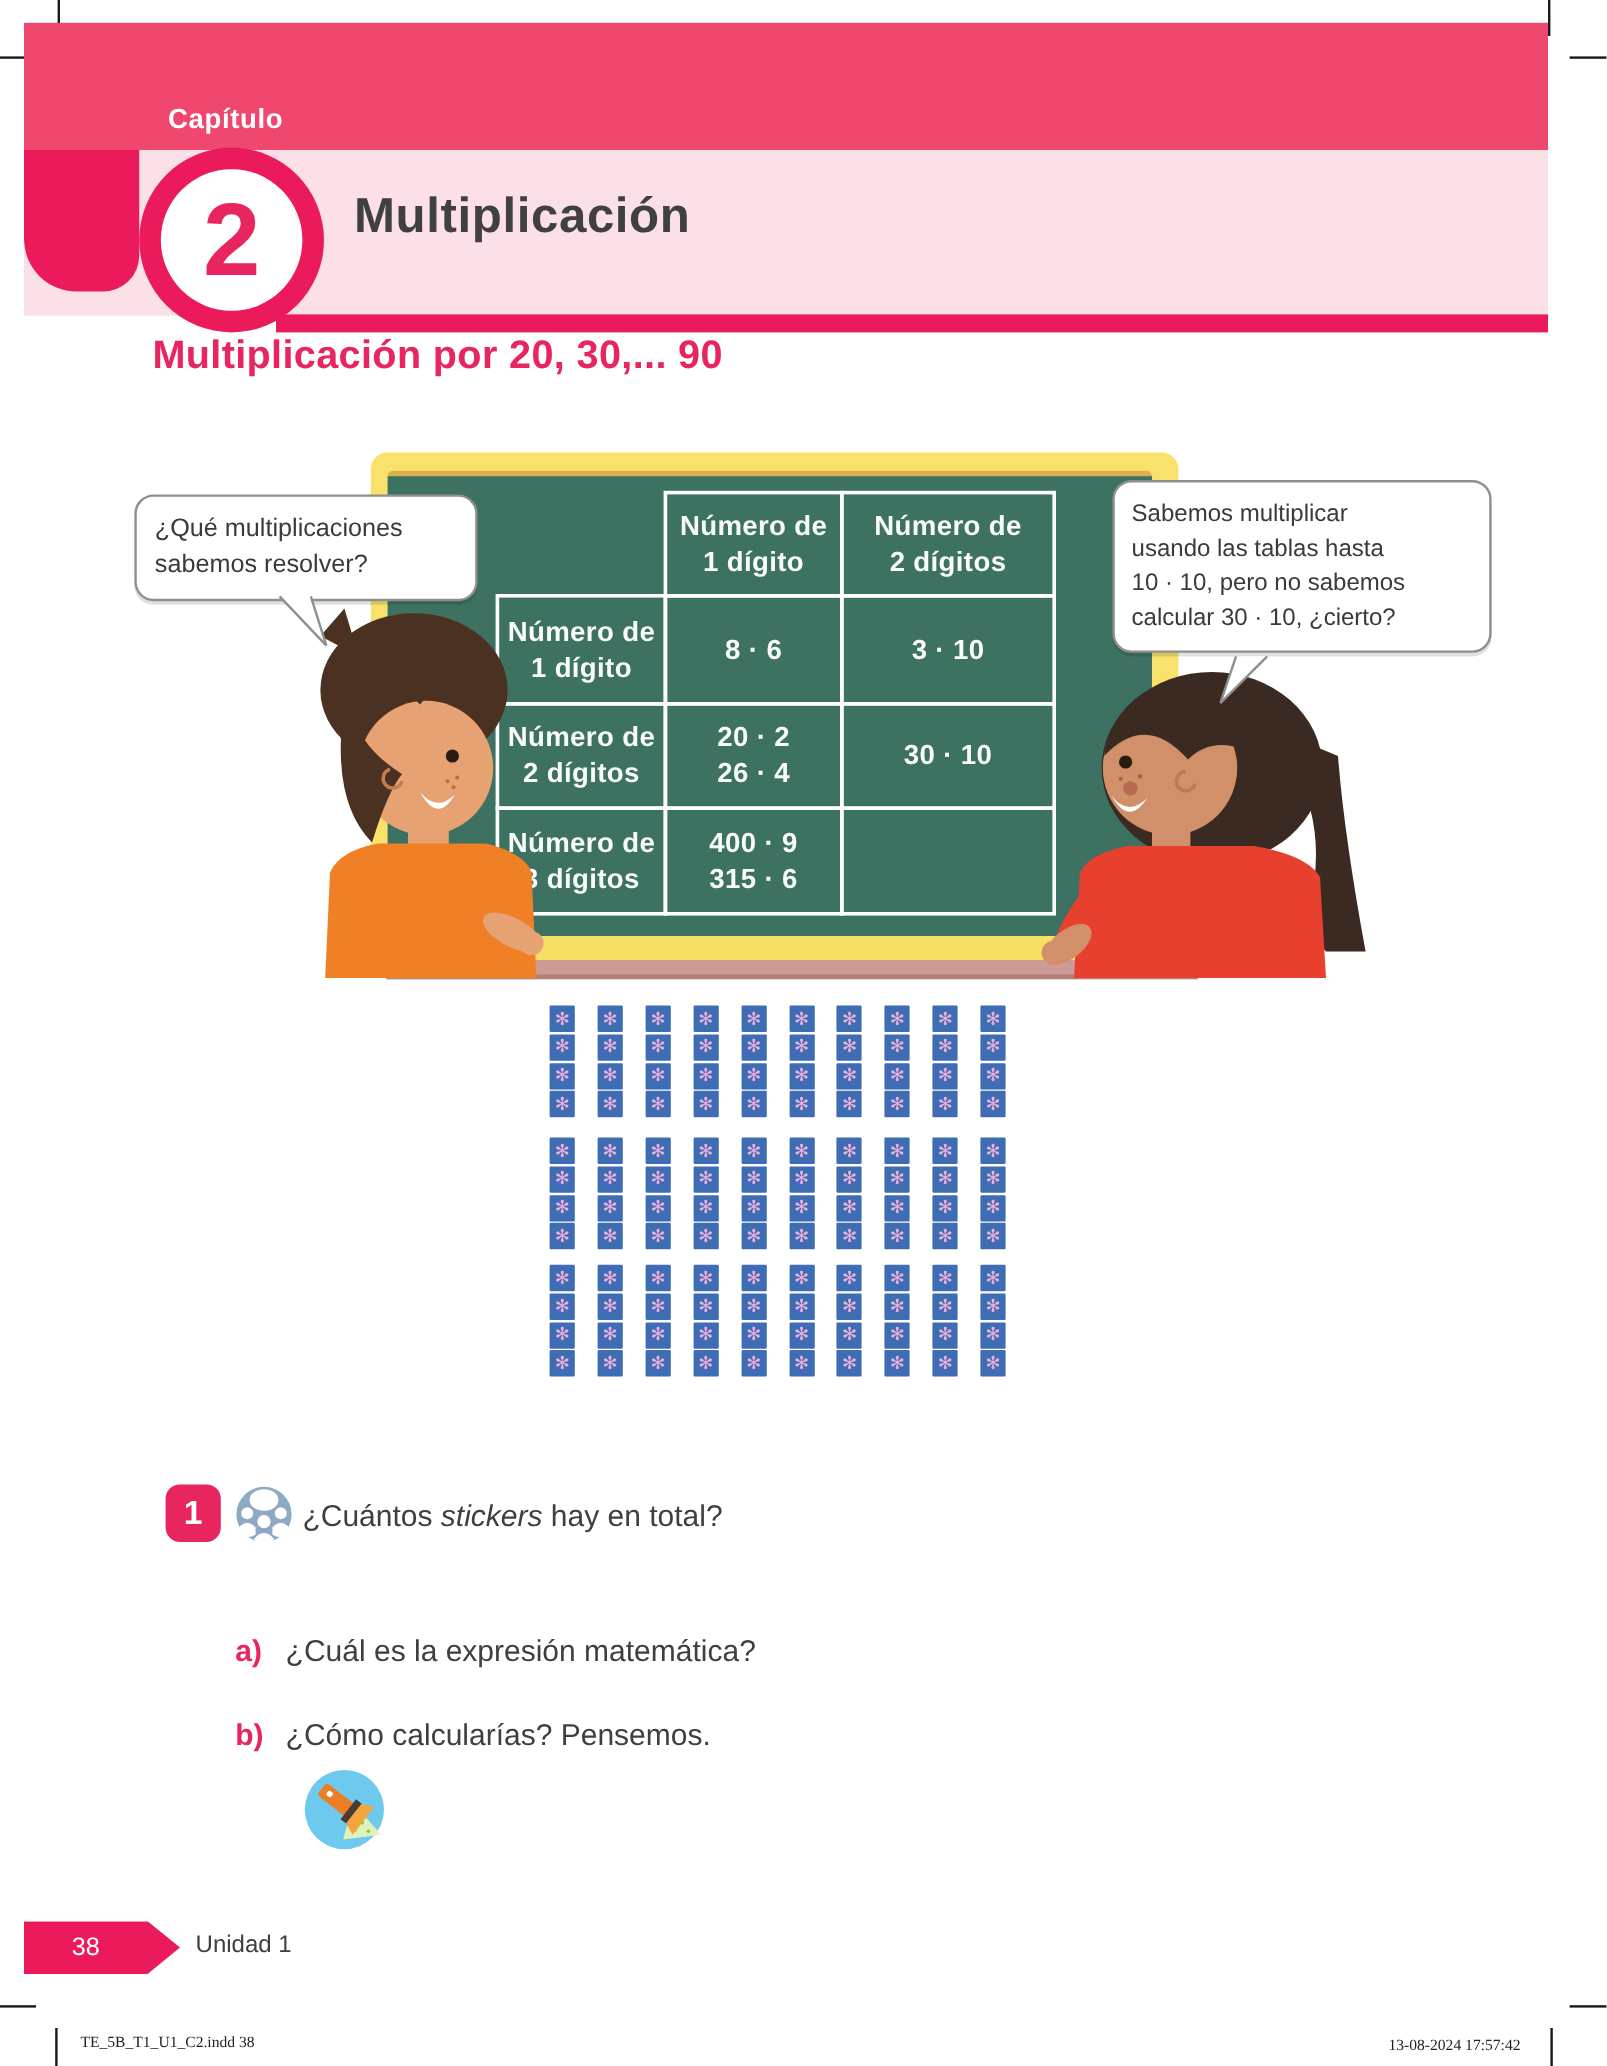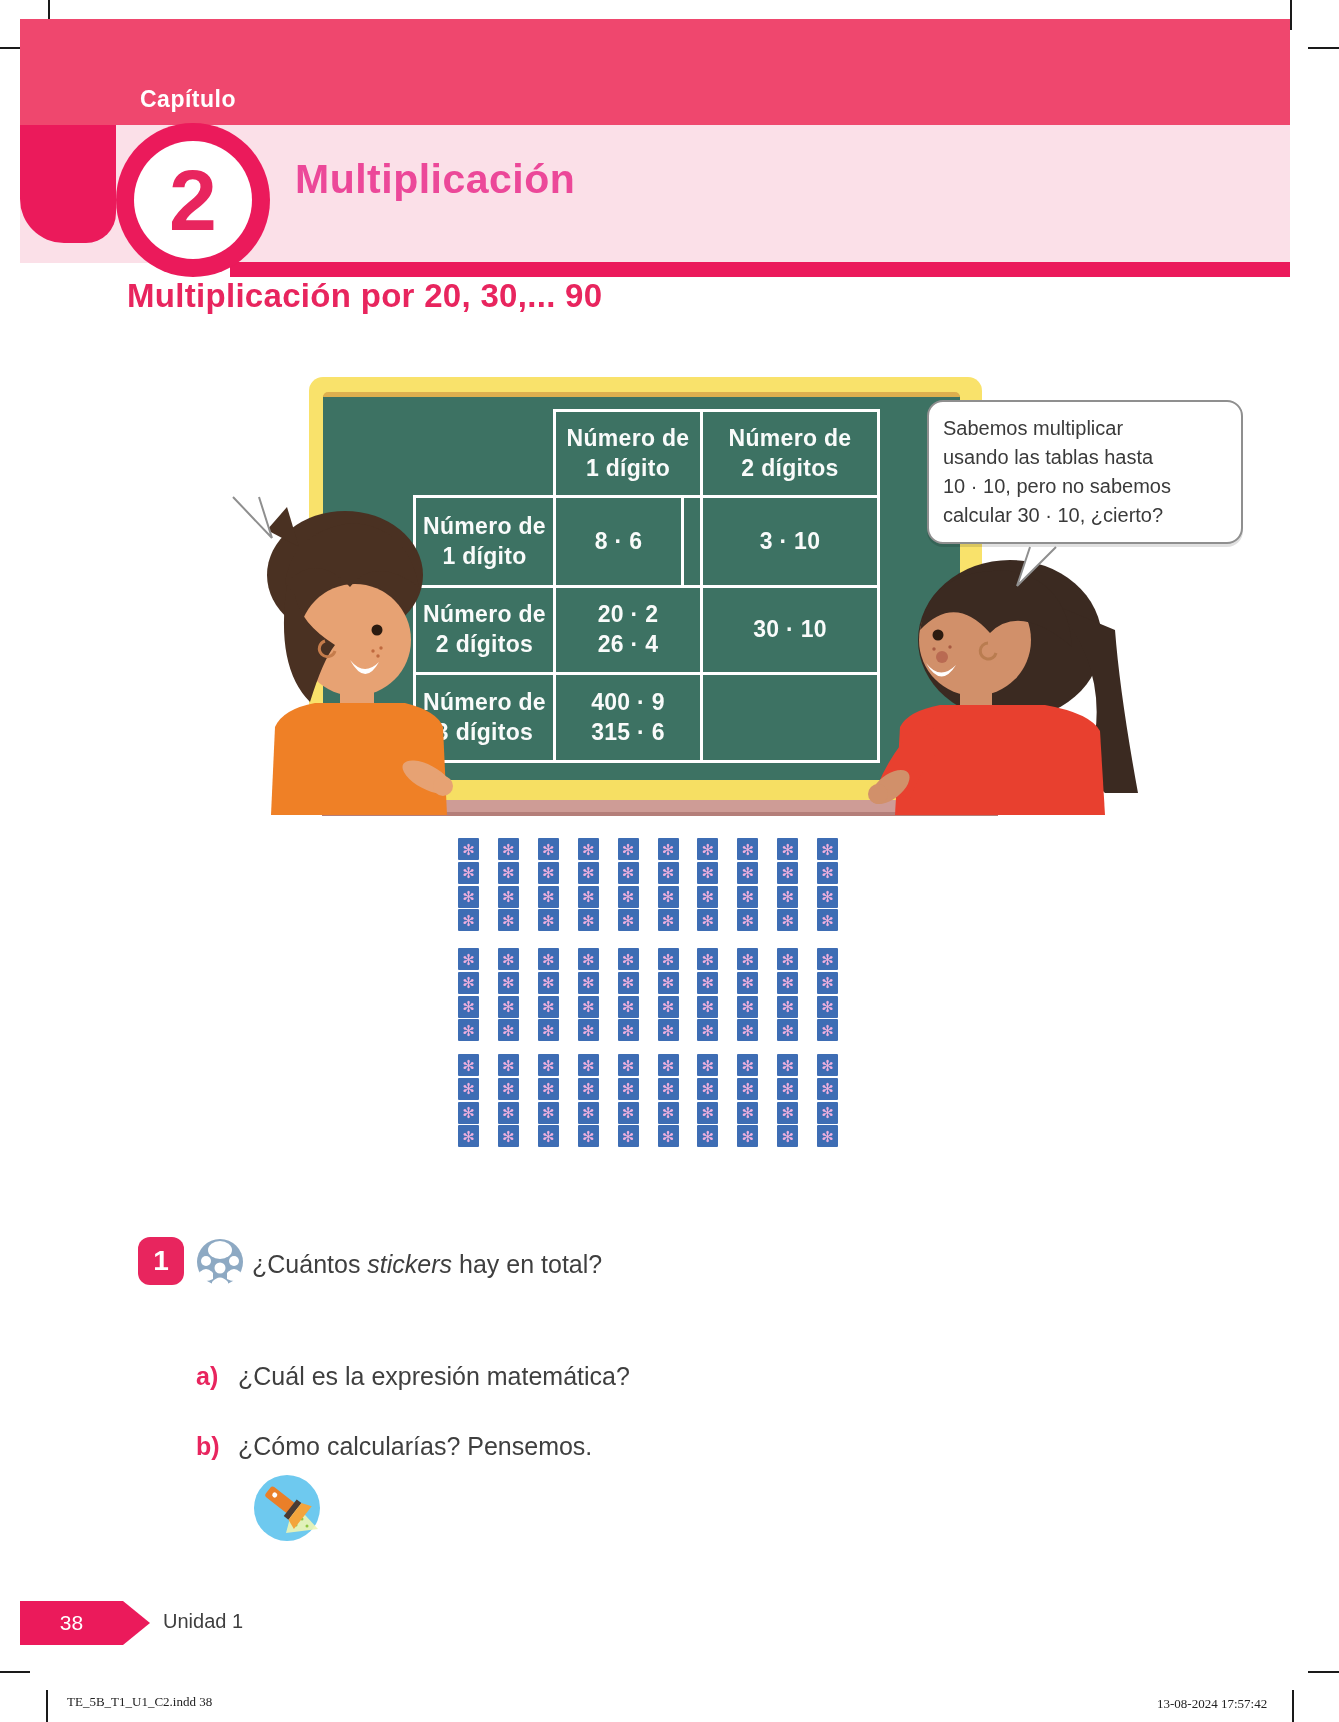--- a/index.html
+++ b/index.html
@@ -13,21 +13,21 @@
   
   .banner{left:20px;top:19px;width:1270px;height:106px;background:#EF476E;}
   .chapter-label{left:140px;top:86px;font-size:23px;font-weight:bold;color:#fff;letter-spacing:.5px;}
   .lightband{left:20px;top:125px;width:1270px;height:138px;background:#FBE0E8;}
   .darkstrip{left:230px;top:262px;width:1060px;height:15px;background:#EB1A5B;}
   .leftband{left:20px;top:125px;width:96px;height:118px;background:#EB1A5B;border-radius:0 0 30px 44px;}
   .ring{left:116px;top:123px;width:154px;height:154px;border-radius:50%;background:#EB1A5B;}
   .ring-inner{left:134px;top:141px;width:118px;height:118px;border-radius:50%;background:#fff;
               display:flex;align-items:center;justify-content:center;}
   .chapter-number{font-size:86px;font-weight:800;color:#E8255E;line-height:1;}
-  .chapter-title{left:295px;top:156px;font-size:41px;font-weight:800;color:#ec4899;letter-spacing:.5px;}
+  .chapter-title{left:295px;top:156px;font-size:41px;font-weight:800;color:#404040;letter-spacing:.5px;}
   .section-title{left:127px;top:277px;font-size:33px;font-weight:800;color:#E8255E;letter-spacing:.3px;}
 
   
   .frame{left:309px;top:377px;width:673px;height:425px;background:#F9E26B;border-radius:14px;}
   .greenboard{left:323px;top:392px;width:637px;height:388px;background:#3D7263;border-radius:5px;
               border-top:5px solid #DDAF4F;box-sizing:border-box;}
   .tray-lip{left:330px;top:780px;width:660px;height:20px;background:#F6DF63;
             clip-path:polygon(16px 0,644px 0,100% 100%,0 100%);}
   .tray-bar{left:322px;top:800px;width:676px;height:12px;background:#CE9C96;border-bottom:4px solid #B47E79;}
   .chalk{left:352px;top:786px;width:25px;height:9px;background:#FFFDF0;border-radius:4px;transform:rotate(-8deg);
@@ -114,21 +114,21 @@
 
   <div class="abs frame"></div>
   <div class="abs greenboard"></div>
   <div class="abs" id="chalk-table">
       <div class="chalk-cell" style="left: 140px; top: 0px; width: 150px; height: 89px;">Número de
 1 dígito</div>
       <div class="chalk-cell" style="left: 287px; top: 0px; width: 180px; height: 89px;">Número de
 2 dígitos</div>
       <div class="chalk-cell" style="left: 0px; top: 86px; width: 143px; height: 93px;">Número de
 1 dígito</div>
-      <div class="chalk-cell" style="left: 140px; top: 86px; width: 131px; height: 93px; text-align: right;">8 · 6</div>
+      <div class="chalk-cell" style="left: 140px; top: 86px; width: 150px; height: 93px; text-align: right;">8 · 6</div>
       <div class="chalk-cell" style="left: 287px; top: 86px; width: 180px; height: 93px;">3 · 10</div>
       <div class="chalk-cell" style="left: 0px; top: 176px; width: 143px; height: 90px;">Número de
 2 dígitos</div>
       <div class="chalk-cell" style="left: 140px; top: 176px; width: 150px; height: 90px;">20 · 2
 26 · 4</div>
       <div class="chalk-cell" style="left: 287px; top: 176px; width: 180px; height: 90px;">30 · 10</div>
       <div class="chalk-cell" style="left: 0px; top: 263px; width: 143px; height: 91px;">Número de
 3 dígitos</div>
       <div class="chalk-cell" style="left: 140px; top: 263px; width: 150px; height: 91px;">400 · 9
 315 · 6</div>
@@ -167,20 +167,22 @@
       <circle cx="90" cy="112" r="1.7" fill="#A85A42"></circle>
     <path d="M66 128 Q 80 146 96 130 Q 81 154 66 128 Z" fill="#ffffff"></path>
     <path d="M128 108 a8 8 0 1 0 8 10" fill="none" stroke="#B97C50" stroke-width="3"></path>
     <rect x="100" y="156" width="32" height="24" fill="#D1906A"></rect>
     <path d="M40 192 Q 48 176 80 170 L 185 170 Q 230 178 240 196 L 245 280 L 35 280 Z" fill="#E8402F"></path>
     <path d="M62 185 Q 30 218 18 250 L 50 264 Q 62 230 88 206 Z" fill="#E8402F"></path>
     <ellipse cx="30" cy="252" rx="23" ry="12" fill="#D1906A" transform="rotate(-38 30 252)"></ellipse>
     <circle cx="18" cy="259" r="10" fill="#D1906A"></circle>
   </svg>
 
+  <div class="abs bubble bubble-left">¿Qué multiplicaciones
+sabemos resolver?</div>
   <svg class="abs bubble-tail" style="left:225px;top:496px;" width="52" height="46" viewBox="0 0 52 46">
     <path d="M8 1 L34 1 L47 42 Z" fill="#ffffff"></path>
     <path d="M8 1 L47 42 M34 1 L47 42" stroke="#8f8f8f" stroke-width="2" fill="none"></path>
   </svg>
   <div class="abs bubble bubble-right">Sabemos multiplicar
 usando las tablas hasta
 10 · 10, pero no sabemos
 calcular 30 · 10, ¿cierto?</div>
   <svg class="abs bubble-tail" style="left:1012px;top:546px;" width="52" height="44" viewBox="0 0 52 44">
     <path d="M44 1 L18 1 L5 40 Z" fill="#ffffff"></path>

